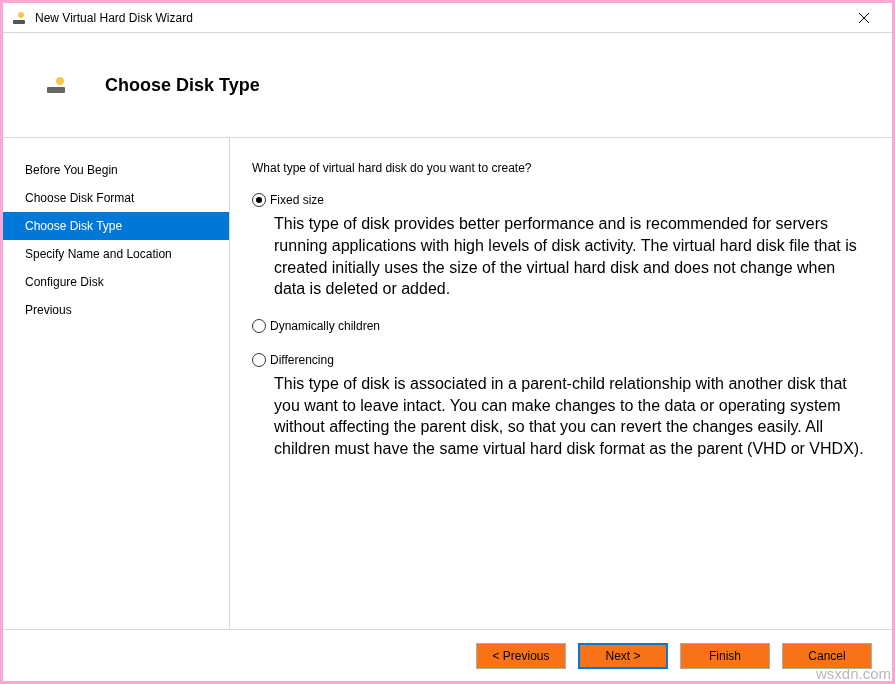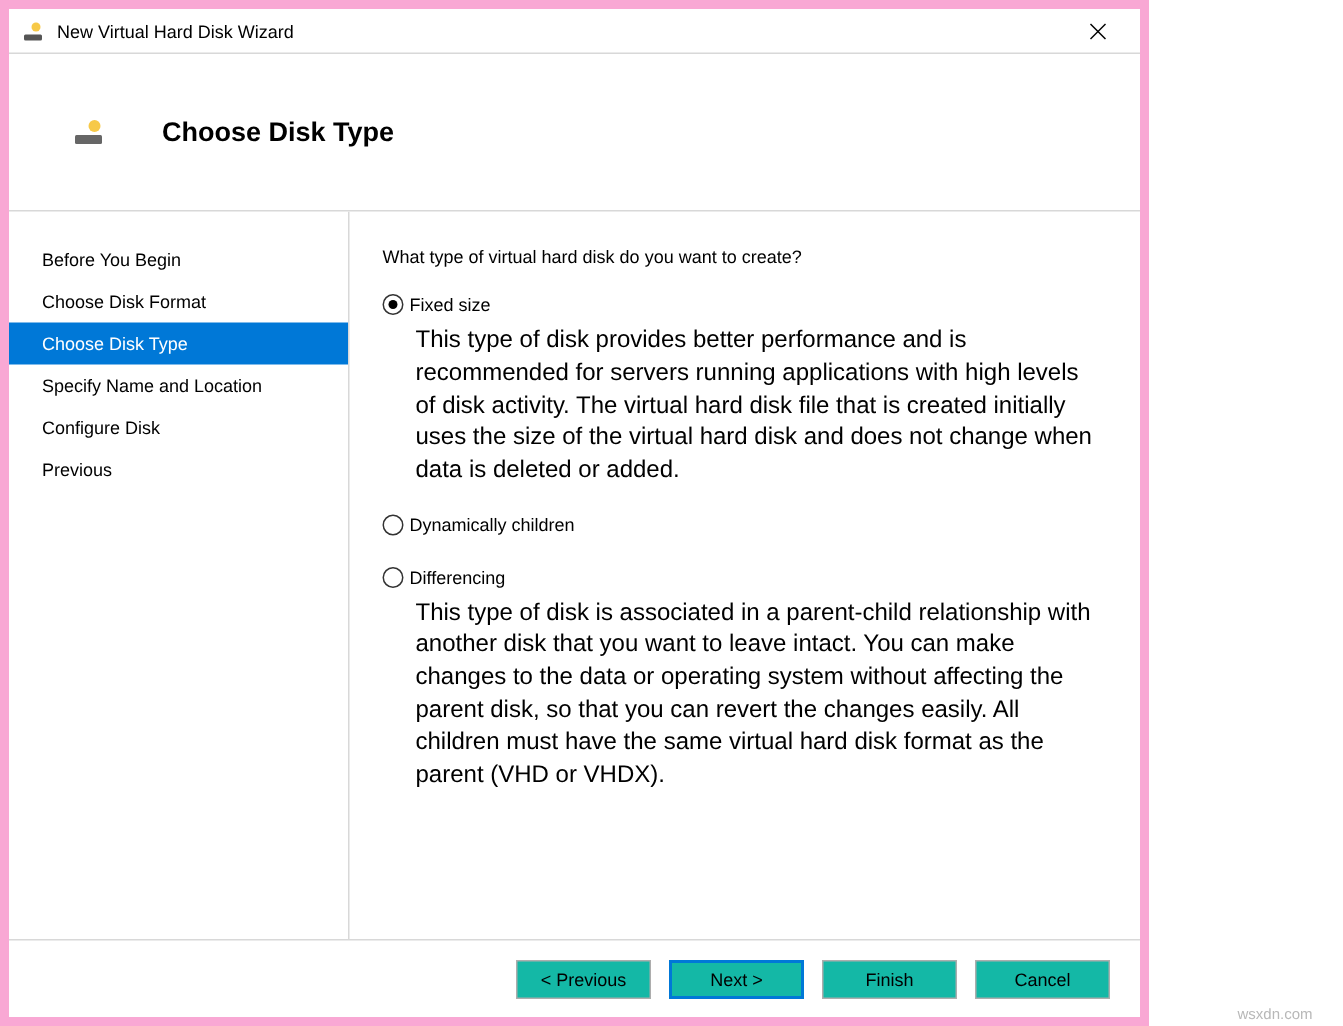--- a/index.html
+++ b/index.html
@@ -6,23 +6,23 @@
     body {
       font-family: "Segoe UI", Tahoma, sans-serif;
       font-size: 12px;
       background: #ffffff;
       color: #000000;
       width: 895px;
       height: 684px;
       overflow: hidden;
     }
     .window {
-      width: 766px;
+      width: 895px;
       height: 684px;
-      border: 6px solid #f9a8d4;
+      border: 3px solid #f9a8d4;
       display: flex;
       flex-direction: column;
       background: #ffffff;
     }
     .titlebar {
       height: 30px;
       display: flex;
       align-items: center;
       padding: 0 8px 0 8px;
       border-bottom: 1px solid #d8d8d8;
@@ -141,34 +141,34 @@
       display: flex;
       align-items: center;
       justify-content: flex-end;
       gap: 12px;
       padding-right: 20px;
     }
     .btn {
       min-width: 90px;
       height: 26px;
       border: 1px solid #adadad;
-      background: #14b8a6;
+      background: #f97316;
       font-size: 12px;
       font-family: inherit;
       cursor: pointer;
       padding: 0 10px;
     }
     .btn.primary {
       border: 2px solid #0078d7;
     }
     .watermark {
       position: fixed;
       bottom: 2px;
-      right: 20px;
-      font-size: 10px;
+      right: 4px;
+      font-size: 15px;
       color: #b8b8b8;
     }
   </style>
 </head>
 <body>
 
 <div class="window">
 
   <div class="titlebar">
     <span class="titlebar-icon">

